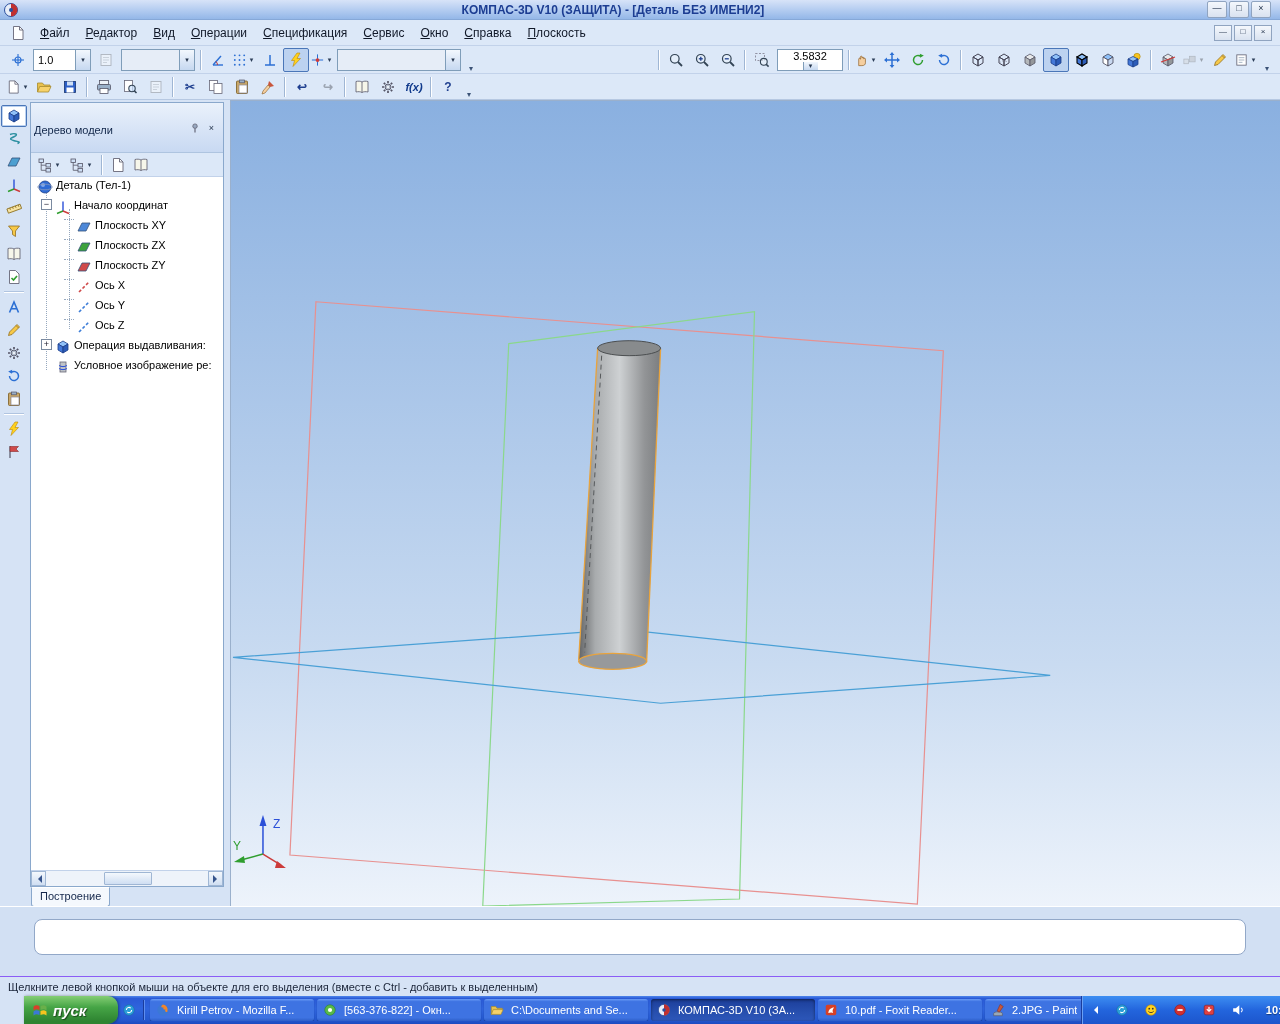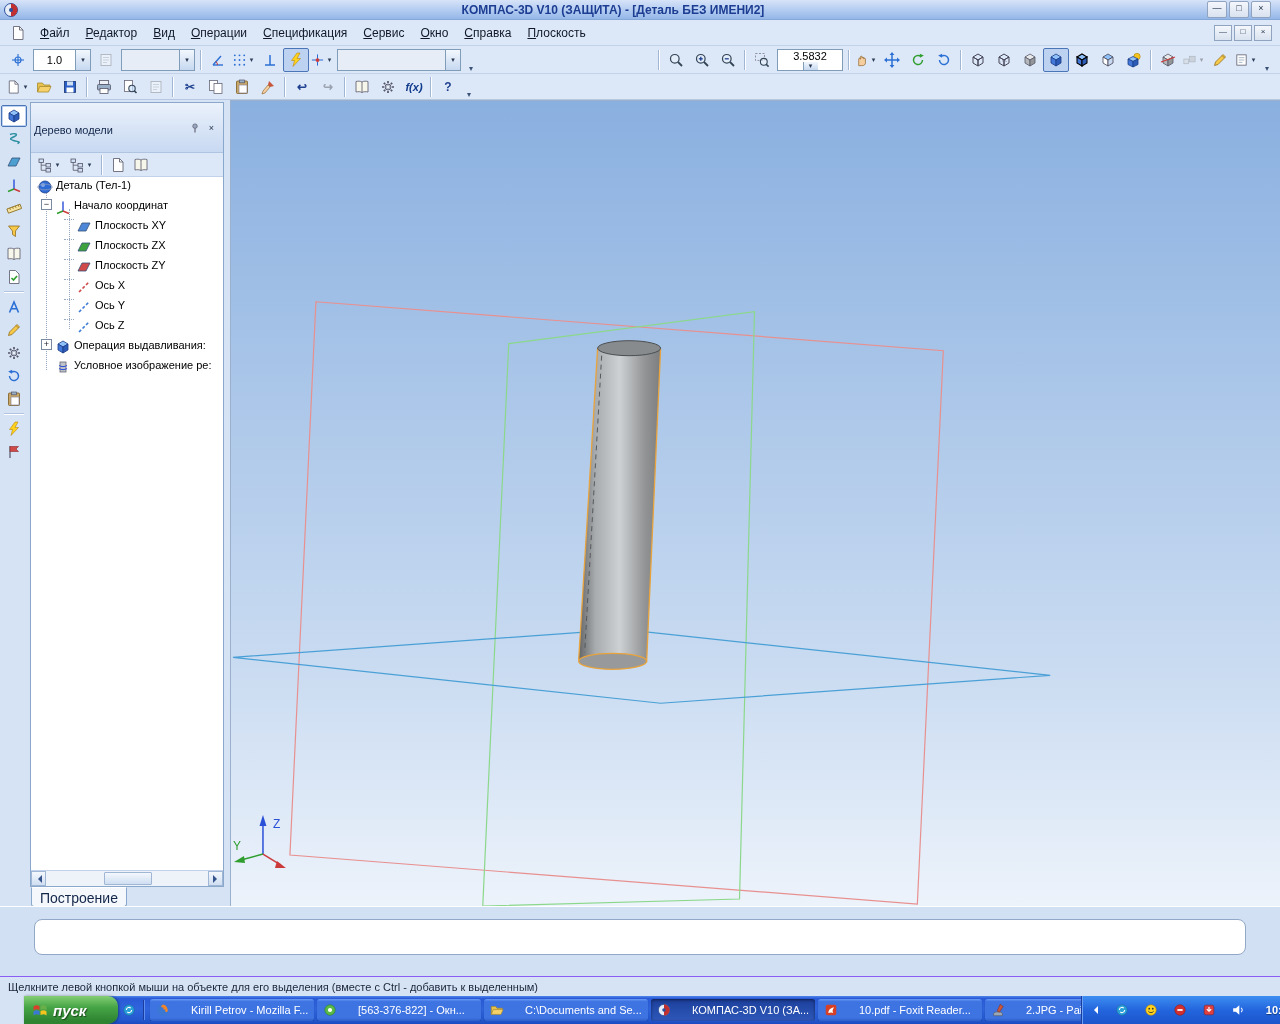--- a/index.html
+++ b/index.html
@@ -29,21 +29,21 @@
   .row2{top:74px;height:26px;border-bottom:1px solid #b6c8e2;}
   .tb-btn{width:24px;height:22px;display:flex;align-items:center;justify-content:center;border:1px solid transparent;border-radius:2px;background:transparent;flex:0 0 auto;}
   .tb-btn.checked{background:#bcd2f0;border-color:#4a76b8;}
   .tb-btn.disabled{opacity:.4;filter:grayscale(.9);}
   .tb-sep{width:1px;height:20px;background:#9fb6d4;border-right:1px solid #ffffff;margin:0 3px;flex:0 0 auto;}
   .dd{width:9px;font-size:7px;color:#2c3e58;text-align:center;flex:0 0 auto;}
   .combo{height:20px;background:#fff;border:1px solid #7f9db9;display:flex;align-items:center;font-size:11px;flex:0 0 auto;margin:0 2px;}
   .combo .val{flex:1;padding:0 4px;color:#000;}
   .combo .arrow{width:15px;height:100%;background:linear-gradient(#f2f7fd,#c6d8f0);border-left:1px solid #7f9db9;display:flex;align-items:center;justify-content:center;font-size:7px;color:#26364e;box-sizing:border-box;}
   .combo.disabled{background:#e6edf7;}
-  .w56{width:56px;text-align:center;} .w72{width:72px;} .w64{width:64px;flex-direction:column;} .w120{width:122px;}
+  .w56{width:56px;} .w72{width:72px;} .w64{width:64px;flex-direction:column;} .w120{width:122px;}
   .tb-overflow{width:12px;font-size:8px;color:#3c5377;text-align:center;flex:0 0 auto;margin:0 2px;align-self:flex-end;}
   .tb-spacer{flex:1;}
   .glyph-btn{font-size:12px;color:#1f3f8f;font-weight:bold;}
   .fx{font-style:italic;font-size:11px;color:#103a8c;font-weight:bold;}
 
   
   .workspace{position:absolute;left:0;top:100px;width:100%;height:806px;display:flex;background:#d6e3f5;}
   .left-strip{width:28px;display:flex;flex-direction:column;align-items:center;padding-top:5px;gap:1px;flex:0 0 auto;}
   .strip-btn{width:24px;height:20px;display:flex;align-items:center;justify-content:center;border:1px solid transparent;border-radius:2px;}
   .strip-btn.checked{background:#ffffff;border-color:#4a76b8;box-shadow:0 0 0 1px #bcd2f0 inset;}
@@ -65,40 +65,40 @@
   .sp11{width:13px;flex:0 0 auto;}
   .ticon{margin:0 3px 0 1px;flex:0 0 auto;}
   .tlabel{font-size:11px;color:#000;}
   .hscroll{height:15px;border-top:1px solid #c2d2ea;background:#eef3fa;display:flex;flex:0 0 auto;}
   .sb-btn{width:15px;height:100%;background:linear-gradient(#f4f8fd,#cfdef2);border:1px solid #9fb6d4;box-sizing:border-box;display:flex;align-items:center;justify-content:center;}
   .tri-left{width:0;height:0;border:4px solid transparent;border-right-color:#36548c;margin-left:-2px;}
   .tri-right{width:0;height:0;border:4px solid transparent;border-left-color:#36548c;margin-right:-2px;}
   .sb-track{flex:1;position:relative;}
   .sb-thumb{position:absolute;left:58px;top:1px;width:46px;height:11px;background:linear-gradient(#f4f8fd,#cfdef2);border:1px solid #9fb6d4;border-radius:1px;}
   .tree-tab-row{height:19px;display:flex;align-items:stretch;padding-left:1px;flex:0 0 auto;}
-  .tree-tab{border:1px solid #8aa8cc;border-top:1px solid #fff;background:#f4f8fd;padding:2px 8px 16px 8px;font-size:14px;color:#13264a;border-radius:0 0 3px 3px;}
+  .tree-tab{border:1px solid #8aa8cc;border-top:1px solid #fff;background:#f4f8fd;padding:2px 8px 16px 8px;font-size:11px;color:#13264a;border-radius:0 0 3px 3px;}
 
   .viewport{flex:1;position:relative;margin-left:6px;border-top:1px solid #9ab0cc;border-left:1px solid #9ab0cc;overflow:hidden;}
   .vp-svg{display:block;width:100%;height:100%;}
 
   
   .prop-bar{position:absolute;left:0;top:906px;width:100%;height:70px;background:#d2e0f3;border-top:1px solid #ffffff;box-sizing:border-box;}
   .prop-input{position:absolute;left:34px;right:34px;top:12px;height:34px;background:#ffffff;border:1px solid #92a8c8;border-radius:8px;}
 
   
   .statusbar{position:absolute;left:0;top:976px;width:100%;height:20px;background:#d6e3f5;border-top:1px solid #8b5cf6;display:flex;align-items:center;padding:0 8px;box-sizing:border-box;font-size:11px;color:#1a2438;}
 
   
   .taskbar{position:absolute;left:0;top:996px;width:100%;height:28px;background:linear-gradient(180deg,#4f86ec 0%,#2a5ad6 9%,#2f64dd 45%,#2458cf 85%,#1c4ac0 100%);display:flex;align-items:center;box-sizing:border-box;margin-left:24px;}
   .start-btn{height:28px;width:94px;background:linear-gradient(180deg,#84ce74 0%,#46a546 40%,#2e8431 90%);border-radius:0 10px 10px 0;display:flex;align-items:center;gap:5px;padding:0 14px 0 8px;box-sizing:border-box;box-shadow:1px 0 3px rgba(0,0,0,.4);flex:0 0 auto;}
   .start-label{color:#fff;font-weight:bold;font-style:italic;font-size:15px;text-shadow:1px 1px 1px rgba(0,0,0,.5);}
   .ql{display:flex;align-items:center;padding:0 4px;gap:3px;flex:0 0 auto;}
   .tb-vsep{width:1px;height:20px;background:#1a3c9c;border-right:1px solid #5e8ef0;margin:0 3px;flex:0 0 auto;}
   .tasks{display:flex;gap:3px;flex:1;padding:0 2px;overflow:hidden;}
-  .task{width:164px;height:22px;border-radius:3px;background:linear-gradient(180deg,#6a9cf5 0%,#3e73e2 12%,#3e73e2 85%,#2e5fc8 100%);box-shadow:0 1px 1px rgba(0,0,0,.35);display:flex;align-items:center;gap:21px;padding:0 6px;box-sizing:border-box;color:#fff;font-size:11px;flex:0 0 auto;}
+  .task{width:164px;height:22px;border-radius:3px;background:linear-gradient(180deg,#6a9cf5 0%,#3e73e2 12%,#3e73e2 85%,#2e5fc8 100%);box-shadow:0 1px 1px rgba(0,0,0,.35);display:flex;align-items:center;gap:7px;padding:0 6px;box-sizing:border-box;color:#fff;font-size:11px;flex:0 0 auto;}
   .task span{white-space:nowrap;overflow:hidden;}
   .task.active{background:linear-gradient(180deg,#1c3e9a 0%,#274fae 60%,#2d57ba 100%);box-shadow:inset 0 1px 3px rgba(0,0,0,.5);}
   .tray{margin-left:auto;height:100%;display:flex;align-items:center;gap:15px;padding:0 10px 0 8px;background:linear-gradient(180deg,#3d8ef2 0%,#2365dd 50%,#1c55cc 100%);border-left:1px solid #1a3c9c;box-shadow:inset 1px 0 0 #6aa0f5;flex:0 0 auto;font-weight:bold;}
   .tray-chev{width:0;height:0;border:4px solid transparent;border-right-color:#fff;margin-right:2px;}
   .clock{color:#fff;font-size:11px;margin-left:6px;text-shadow:0 1px 1px rgba(0,0,0,.4);}
 </style>
 </head>
 <body>
 
 <svg width="0" height="0" style="position:absolute">

